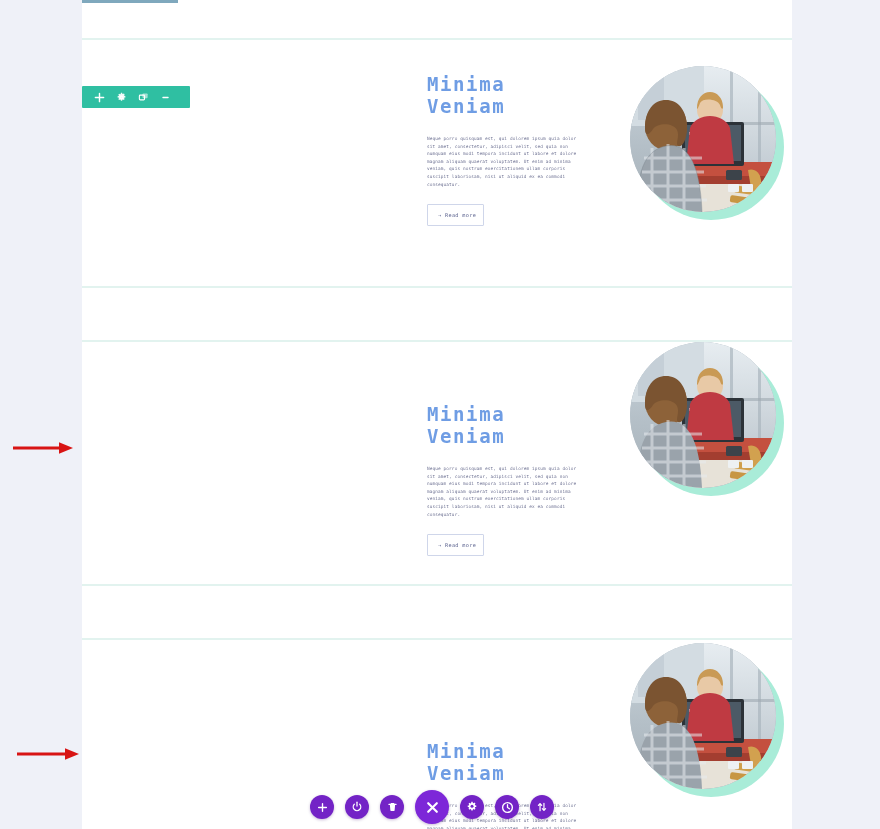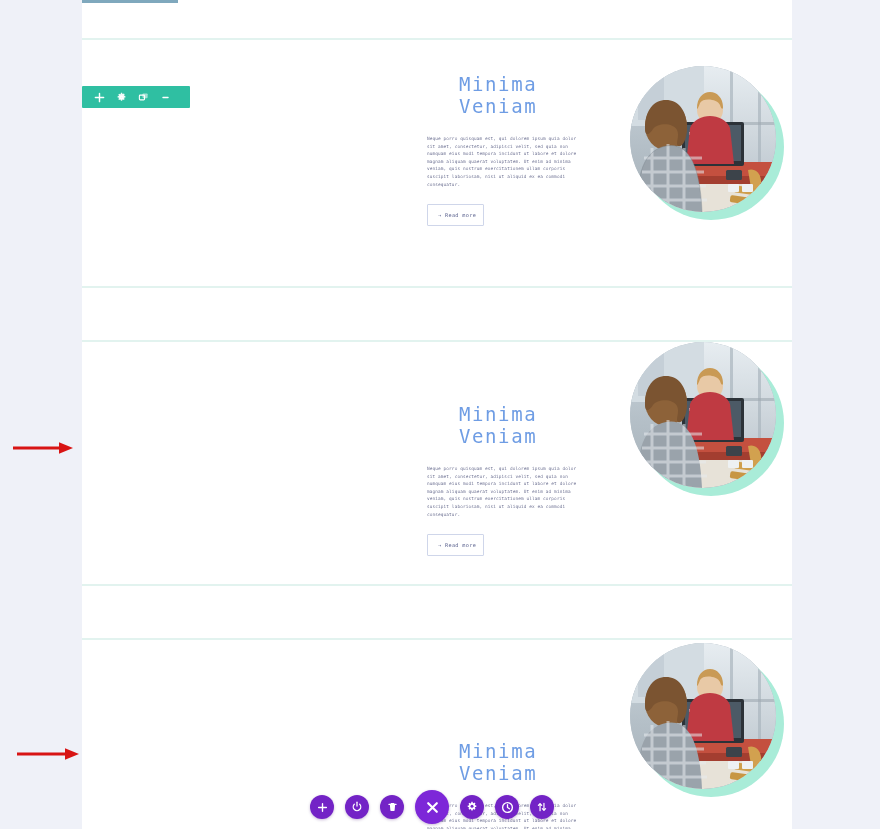--- a/index.html
+++ b/index.html
@@ -53,25 +53,24 @@
 
   .content-col {
     position: absolute;
     left: 345px;
     width: 180px;
   }
 
   .headline {
     font-family: "DejaVu Sans Mono", monospace;
     font-size: 19px;
-    font-weight: 400;
+    font-weight: 700;
     line-height: 21.5px;
     letter-spacing: 1.6px;
     color: #6f9de4;
-    margin-left: 32px;
   }
 
   .body-copy {
     margin-top: 18px;
     font-family: "DejaVu Sans Mono", monospace;
     font-size: 4.4px;
     line-height: 7.6px;
     letter-spacing: 0.12px;
     color: #6d7192;
     width: 158px;

